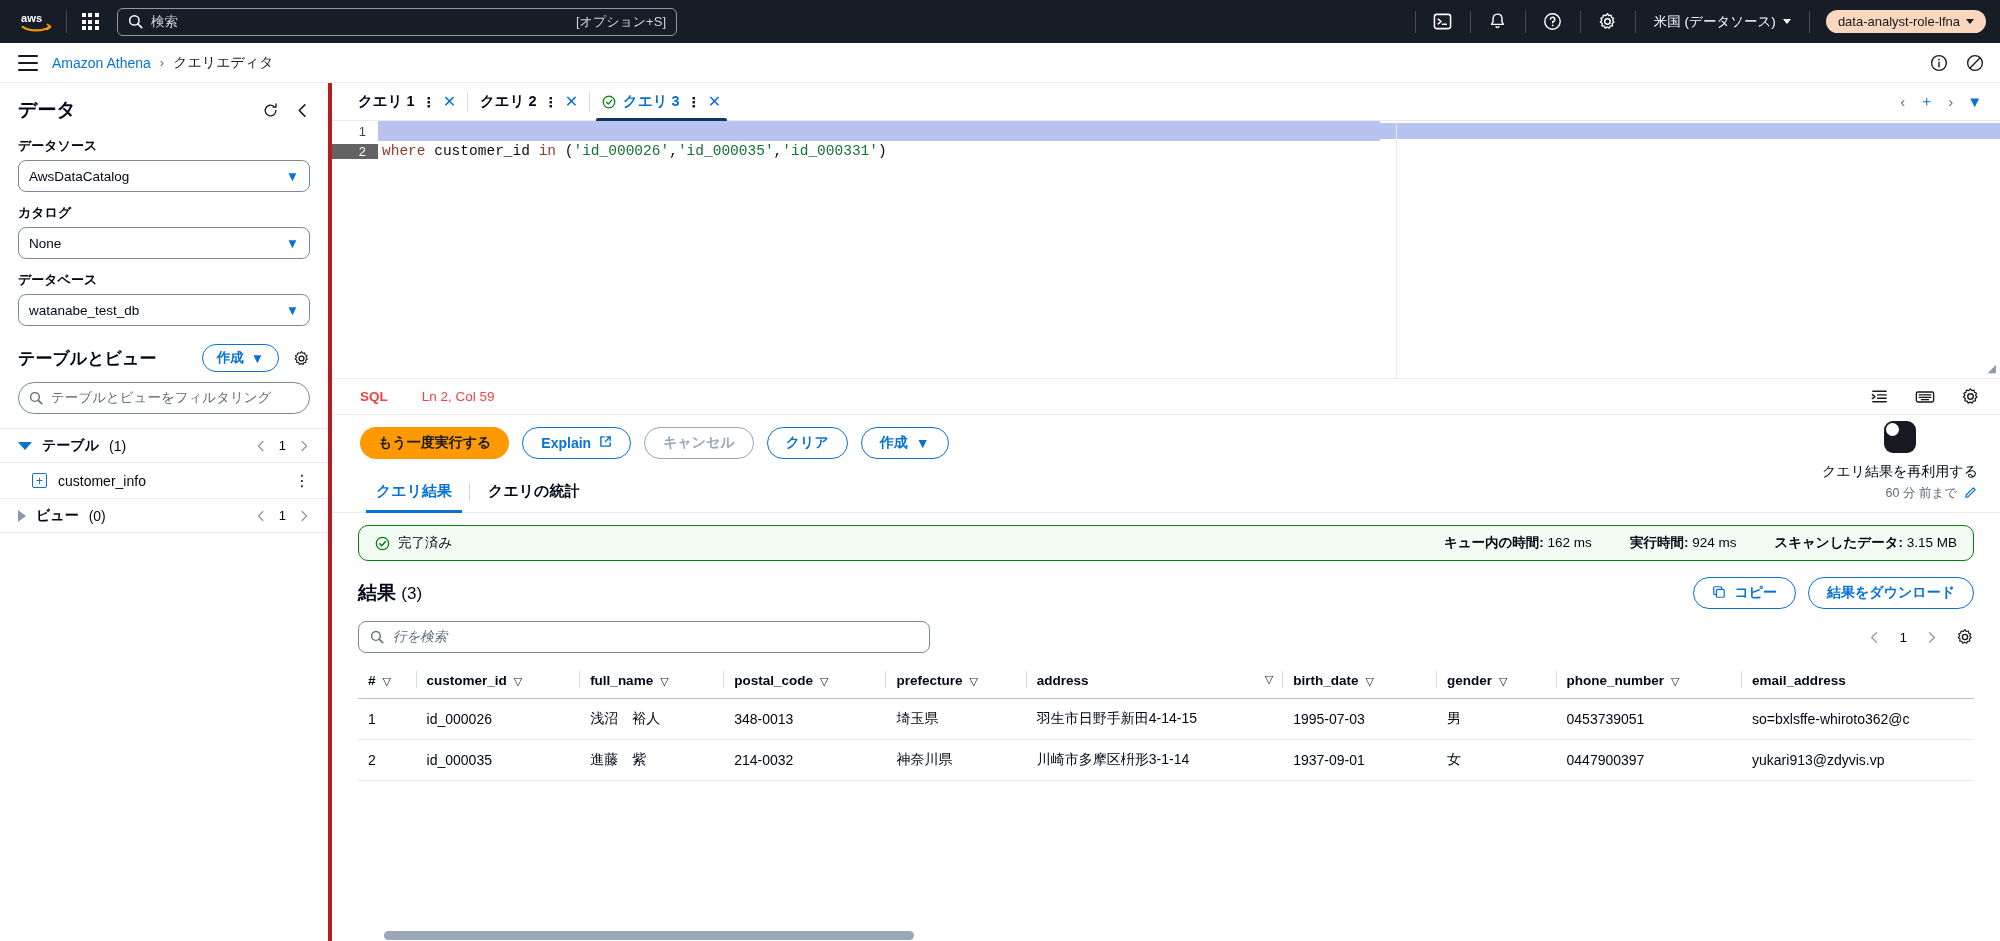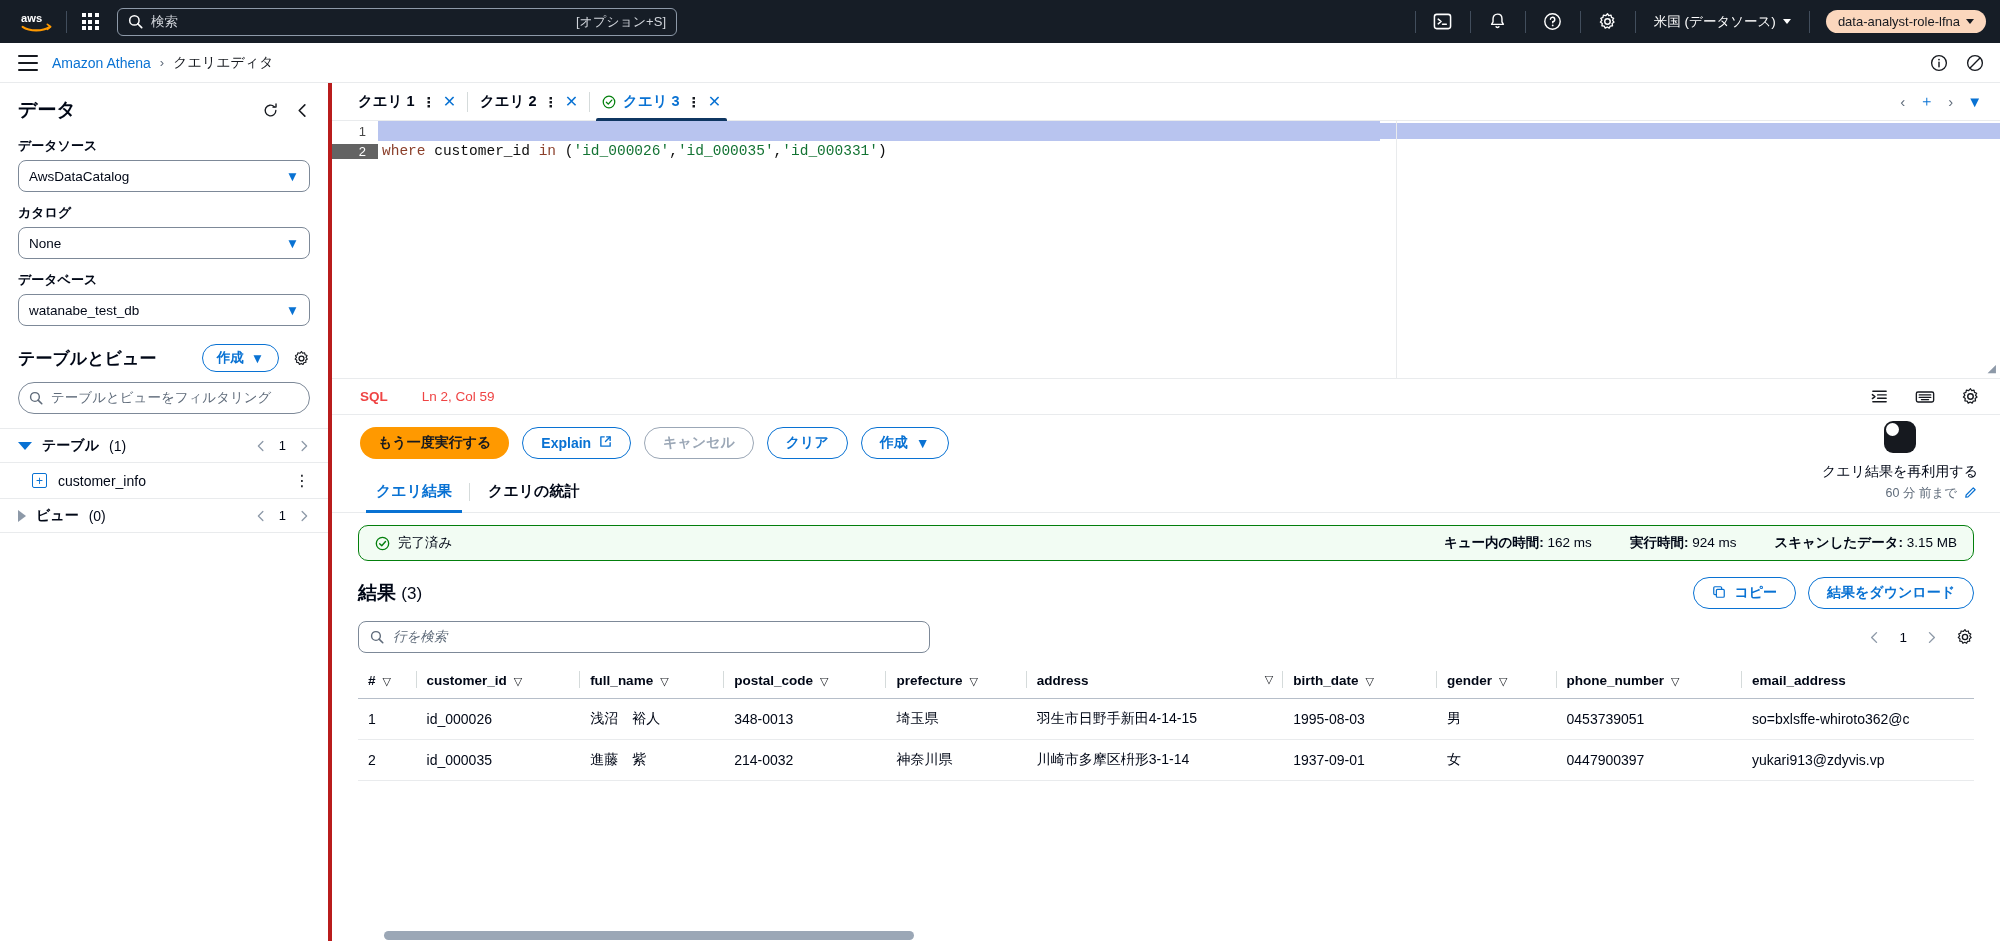--- a/index.html
+++ b/index.html
@@ -683,21 +683,21 @@
         </tr>
         </thead>
         <tbody>
         <tr>
           <td>1</td>
           <td>id_000026</td>
           <td>浅沼　裕人</td>
           <td>348-0013</td>
           <td>埼玉県</td>
           <td>羽生市日野手新田4-14-15</td>
-          <td>1995-08-03</td>
+          <td>1995-07-03</td>
           <td>男</td>
           <td>0453739051</td>
           <td>so=bxlsffe-whiroto362@c</td>
         </tr>
         <tr>
           <td>2</td>
           <td>id_000035</td>
           <td>進藤　紫</td>
           <td>214-0032</td>
           <td>神奈川県</td>

